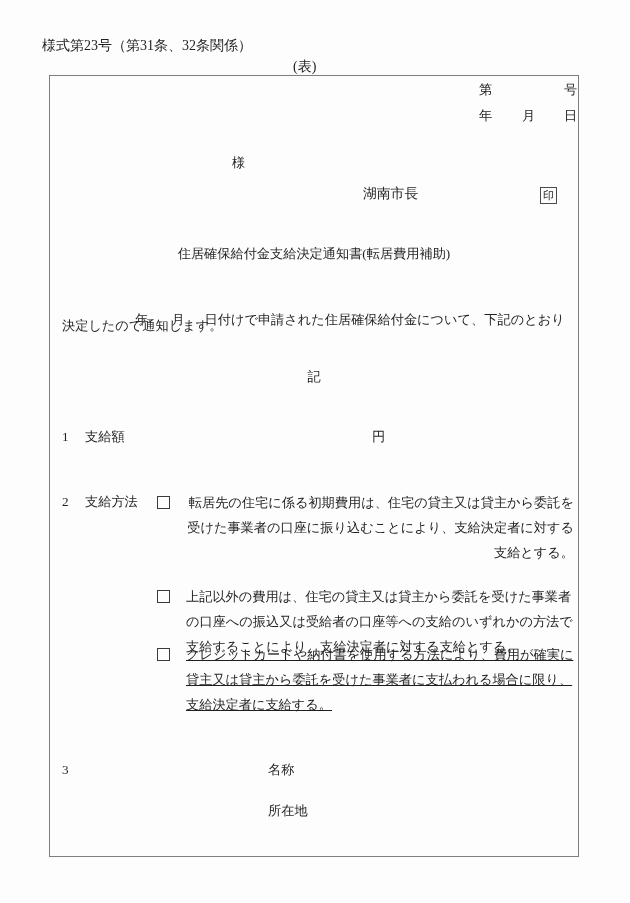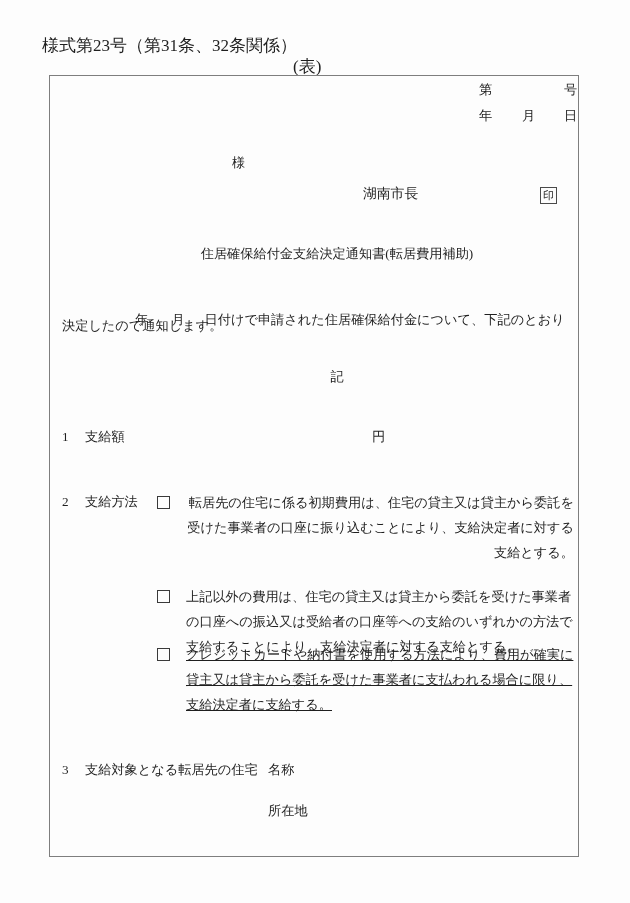--- a/index.html
+++ b/index.html
@@ -6,28 +6,28 @@
   .page {
     position:relative;
     width:630px; height:903px;
     background:#fdfdfd;
     color:#1f1f1f;
     font-family:"Liberation Serif","DejaVu Serif",serif;
     font-size:13.2px;
     overflow:hidden;
   }
   .t { position:absolute; line-height:20px; white-space:pre; }
-  .center { left:49px; width:530px; text-align:center;padding-left:23px; }
+  .center { left:49px; width:530px; text-align:center; }
   .frame {
     position:absolute; left:49px; top:75px;
     width:528px; height:780px;
     border:1px solid #7e7e7e;
     background:transparent;
   }
-  .small { font-size:17px; }
+  .small { font-size:14px; }
   .issuer { font-size:13.8px;text-align:right; }
   .seal {
     position:absolute; left:540px; top:187px;
     width:15px; height:15px;
     border:1px solid #4a4a4a;
     font-size:11px; line-height:15px; text-align:center;
   }
   .opt { position:absolute; left:157px; display:flex; align-items:flex-start; }
   .cbox {
     width:11px; height:11px; flex:none;
@@ -84,17 +84,16 @@
   <div class="opt" style="top:584px;">
     <span class="cbox"></span>
     <span class="opt-text">上記以外の費用は、住宅の貸主又は貸主から委託を受けた事業者の口座への振込又は受給者の口座等への支給のいずれかの方法で支給することにより、支給決定者に対する支給とする。</span>
   </div>
   <div class="opt" style="top:642px;text-decoration:underline;">
     <span class="cbox"></span>
     <span class="opt-text">クレジットカードや納付書を使用する方法により、費用が確実に貸主又は貸主から委託を受けた事業者に支払われる場合に限り、支給決定者に支給する。</span>
   </div>
 
   <div class="t" style="left:62px; top:760px;">3</div>
-  <div class="t" style="left:85px; top:760px;">支給対象となる転居先の住宅</div>
   <div class="t" style="left:268px; top:760px;">名称</div>
   <div class="t" style="left:268px; top:801px;">所在地</div>
 
 </div>
 
 </body></html>

